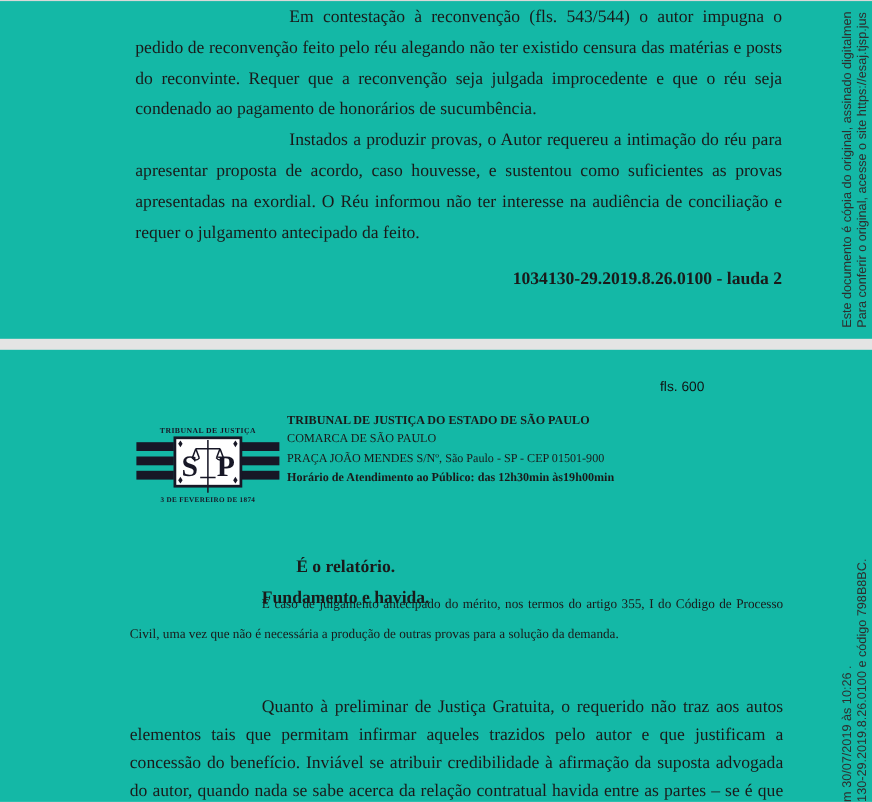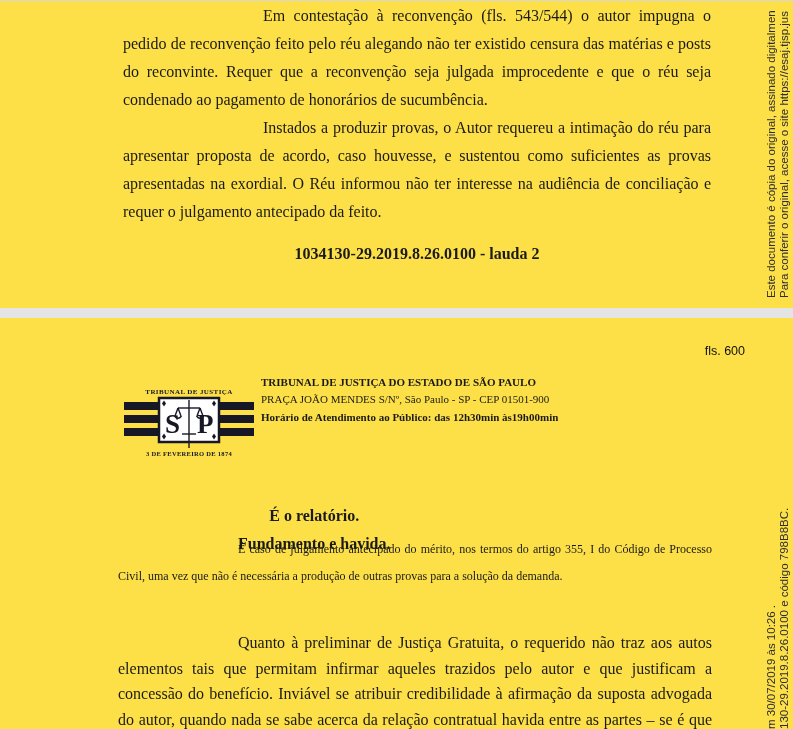--- a/index.html
+++ b/index.html
@@ -1,39 +1,39 @@
 <!DOCTYPE html>
 <html><head>
 <meta charset="utf-8">
 <style>
   html,body { margin:0; padding:0; background:#fff; }
   .screen {
     position:relative; width:793px; height:729px;
-    background:#fde047; overflow:hidden;
+    background:#14b8a6; overflow:hidden;
     font-family:"Liberation Serif", serif; color:#1a1a1a;
   }
   .topline { position:absolute; top:0; left:0; width:793px; height:1px; background:#d8d8d8; }
   .page-divider { position:absolute; top:308px; left:0; width:793px; height:10px; background:#e4e4e4; }
 
   
   .p1-body { position:absolute; left:123px; top:2px; width:588px;
              font-size:16px; line-height:28px; text-align:justify; }
   .p1-body p { margin:0; text-indent:140px; }
-  .p1-ref { position:absolute; left:123px; top:240px; width:588px; text-align:center;
+  .p1-ref { position:absolute; left:123px; top:240px; width:588px; text-align:right;
             font-weight:bold; font-size:16px; line-height:28px; }
 
   
   .sidebar { position:absolute; font-family:"Liberation Sans", sans-serif;
              font-size:11.5px; line-height:13px; color:#2e2e2e; white-space:nowrap;
              transform:rotate(-90deg); transform-origin:0 0; }
   .sidebar.s1 { left:765px; top:298px; }
   .sidebar.s2 { left:765px; top:729px; }
 
   
-  .fls { position:absolute; left:600px; top:344px; width:145px; text-align:right;
+  .fls { position:absolute; left:600px; top:344px; width:145px; 
          font-family:"Liberation Sans", sans-serif; font-size:12.5px; color:#111; }
   .logo { position:absolute; left:123px; top:385px; }
   .hdr { position:absolute; left:261px; top:374px; font-size:11px; line-height:17.4px; }
   .hdr div { white-space:nowrap; }
   .hdr .b { font-weight:bold; }
   .p2-bold { position:absolute; left:238px; top:502px; font-size:16px; line-height:28px; font-weight:bold;text-align:center; }
   .p2-para1 { position:absolute; left:118px; top:536px; width:594px; text-indent:120px;
               text-align:justify; font-size:12px; line-height:27px; }
   .p2-para2 { position:absolute; left:118px; top:630px; width:594px; text-indent:120px;
               text-align:justify; font-size:16px; line-height:25.5px; }
@@ -87,20 +87,21 @@
         <path d="M41,15.5 l2,3 -2,3 -2,-3 z"></path>
         <path d="M91,15.5 l2,3 -2,3 -2,-3 z"></path>
         <path d="M41,48.5 l2,3 -2,3 -2,-3 z"></path>
         <path d="M91,48.5 l2,3 -2,3 -2,-3 z"></path>
       </g>
       <text x="66" y="71" text-anchor="middle" font-size="6.5" font-weight="bold" font-family="Liberation Serif, serif" fill="#171726" letter-spacing="0.3">3 DE FEVEREIRO DE 1874</text>
     </svg>
 
     <div class="hdr">
       <div class="b">TRIBUNAL DE JUSTIÇA DO ESTADO DE SÃO PAULO</div>
+      <div>COMARCA DE SÃO PAULO</div>
       <div>PRAÇA JOÃO MENDES S/Nº, São Paulo - SP - CEP 01501-900</div>
       <div class="b">Horário de Atendimento ao Público: das 12h30min às19h00min</div>
     </div>
 
     <div class="p2-bold">
       <div>É o relatório.</div>
       <div>Fundamento e havida.</div>
     </div>
 
     <div class="p2-para1">

